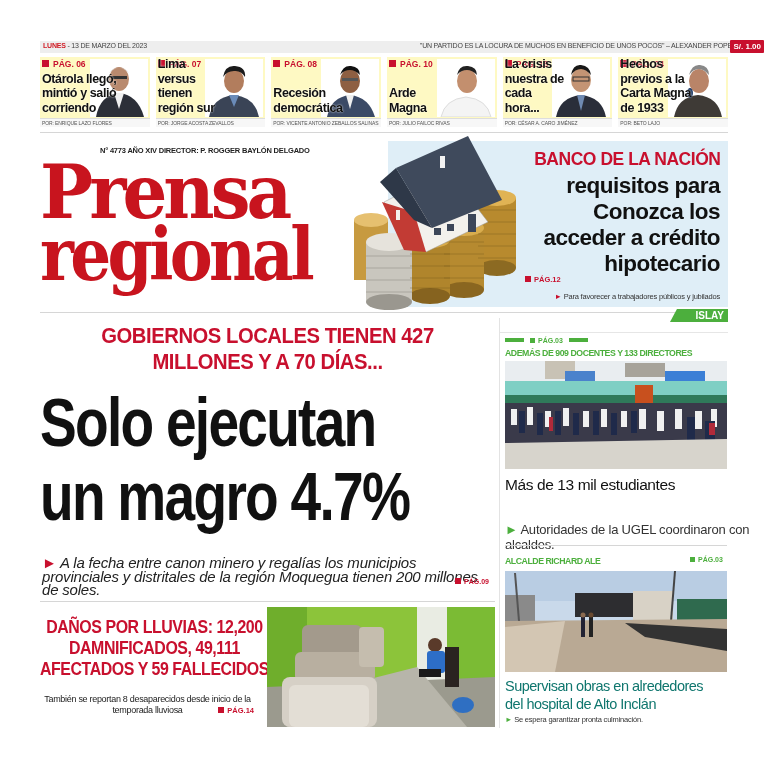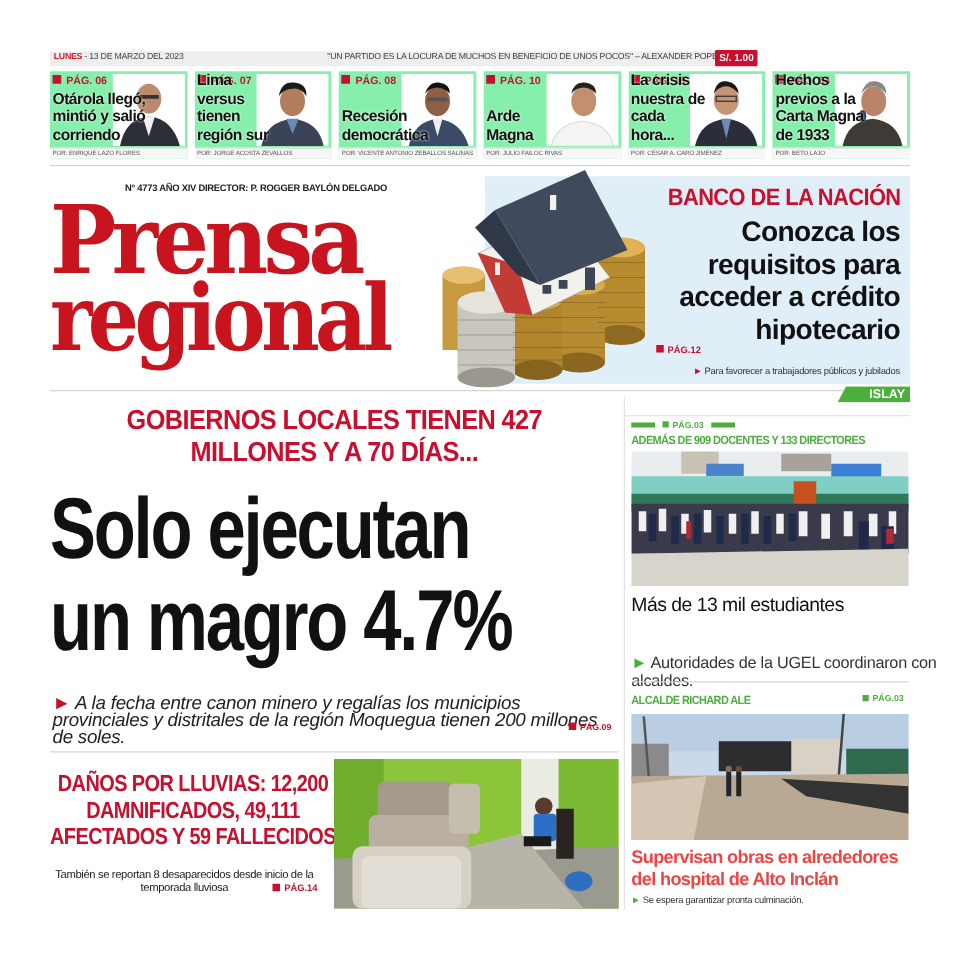--- a/index.html
+++ b/index.html
@@ -1,29 +1,29 @@
 <!DOCTYPE html>
 <html><head>
 <meta charset="utf-8">
 <style>
   * { box-sizing: border-box; margin: 0; padding: 0; }
   html, body { width: 768px; height: 768px; background: #ffffff; overflow: hidden; }
   body { position: relative; font-family: "Liberation Sans", sans-serif; color: #1a1a1a; }
   .abs { position: absolute; }
 
   
-  .topbar { left: 40px; top: 41px; width: 566px; height: 12px; background: #eeeeee; }
+  .topbar { left: 40px; top: 41px; width: 724px; height: 12px; background: #eeeeee; }
   .topbar .date { position: absolute; left: 3px; top: 1px; font-size: 7px; color: #444; font-family: "Liberation Sans Narrow", "Liberation Sans", sans-serif; letter-spacing: -0.2px; }
   .topbar .date .day { color: #d01c25; font-weight: bold; }
   .topbar .quote { position: absolute; right: 32px; top: 1px; font-size: 7px; color: #444; letter-spacing: -0.2px; }
   .topbar .price { position: absolute; right: 0; top: -1px; background: #c8102e; color: #fff; font-weight: bold; font-size: 8px; padding: 2px 3px; border-radius: 1px; }
 
   
   .teasers { left: 40px; top: 57px; width: 688px; height: 70px; display: flex; gap: 6px; }
-  .teaser { position: relative; flex: 1; height: 70px; background: #86efac; }
+  .teaser { position: relative; flex: 1; height: 70px; background: #fef9c3; }
   .teaser .pag { position: absolute; left: 2px; top: 2px; font-size: 8.5px; color: #c8102e; font-weight: bold; }
   .teaser .pag::before { content: ""; display: inline-block; width: 7px; height: 7px; background: #c8102e; margin-right: 4px; vertical-align: -0px; }
   .teaser .title { position: absolute; left: 2px; bottom: 12px; font-size: 12.5px; line-height: 14.5px; font-weight: bold; color: #111; letter-spacing: -0.4px; z-index: 2; text-shadow: 0 0 2px #fff; }
   .teaser .photo { position: absolute; right: 2px; bottom: 10px; width: 58px; height: 58px; overflow: hidden; }
   .teaser .byline { position: absolute; left: 0; bottom: 0; width: 100%; height: 9px; border-top: 1px solid #ddd; font-size: 5px; color: #555; padding-left: 2px; line-height: 9px; background: #f7f7f7; letter-spacing: -0.1px; }
 
   .hr { height: 1px; background: #d6d6d6; }
 
   
   .masthead { left: 40px; top: 136px; width: 320px; height: 175px; }
@@ -73,21 +73,21 @@
   .islay-kicker { left: 505px; top: 347px; font-size: 9.5px; font-weight: bold; color: #4caf3d; letter-spacing: -0.5px; transform: scaleX(0.92); transform-origin: left top; white-space: nowrap; }
   .school-photo { left: 505px; top: 361px; width: 222px; height: 108px; overflow: hidden; }
   .islay-head { left: 505px; top: 475px; width: 225px; font-size: 15.5px; line-height: 19px; font-weight: normal; color: #111; letter-spacing: -0.4px; }
   .islay-sub { left: 505px; top: 522px; font-size: 13px; color: #333; letter-spacing: -0.2px; }
   .islay-sub .tri, .alcalde-sub .tri { color: #4caf3d; }
   .right-rule { left: 505px; top: 545px; width: 222px; height: 1px; background: #d6d6d6; }
   .alcalde-kicker { left: 505px; top: 555px; font-size: 9.5px; font-weight: bold; color: #4caf3d; letter-spacing: -0.5px; transform: scaleX(0.92); transform-origin: left top; white-space: nowrap; }
   .alcalde-pag { left: 690px; top: 556px; font-size: 7px; font-weight: bold; color: #4caf3d; }
   .alcalde-pag::before { content: ""; display: inline-block; width: 5px; height: 5px; background: #4caf3d; margin-right: 3px; }
   .works-photo { left: 505px; top: 571px; width: 222px; height: 101px; overflow: hidden; }
-  .alcalde-head { left: 505px; top: 677px; width: 228px; font-size: 14.5px; line-height: 18px; font-weight: bold; color: #ef4444; letter-spacing: -0.5px; }
+  .alcalde-head { left: 505px; top: 677px; width: 228px; font-size: 14.5px; line-height: 18px; font-weight: normal; color: #0f766e; letter-spacing: -0.5px; }
   .alcalde-sub { left: 505px; top: 715px; font-size: 7.5px; color: #333; letter-spacing: -0.2px; }
 
   .col-divider { left: 499px; top: 318px; width: 1px; height: 410px; background: #e3e3e3; }
 </style>
 </head>
 <body>
 
 <div class="abs topbar">
   <span class="date"><span class="day">LUNES</span><span> - 13 DE MARZO DEL 2023</span></span>
   <span class="quote">"UN PARTIDO ES LA LOCURA DE MUCHOS EN BENEFICIO DE UNOS POCOS" – ALEXANDER POPE</span>
@@ -187,22 +187,22 @@
 
 <div class="abs masthead">
   <span class="issue">N° 4773 AÑO XIV DIRECTOR: P. ROGGER BAYLÓN DELGADO</span>
   <span class="logo1">Prensa</span>
   <span class="logo2">regional</span>
 </div>
 
 <div class="abs banco">
   <span class="kicker">BANCO DE LA NACIÓN</span>
   <div class="head">
+    <div>requisitos para</div>
     <div>Conozca los</div>
-    <div>requisitos para</div>
     <div>acceder a crédito</div>
     <div>hipotecario</div>
   </div>
   <span class="pag">PÁG.12</span>
   <span class="sub"><span class="tri">►</span> <span>Para favorecer a trabajadores públicos y jubilados</span></span>
 </div>
 
 <div class="abs house-art">
   <svg width="170" height="180" viewBox="0 0 170 180">
 

